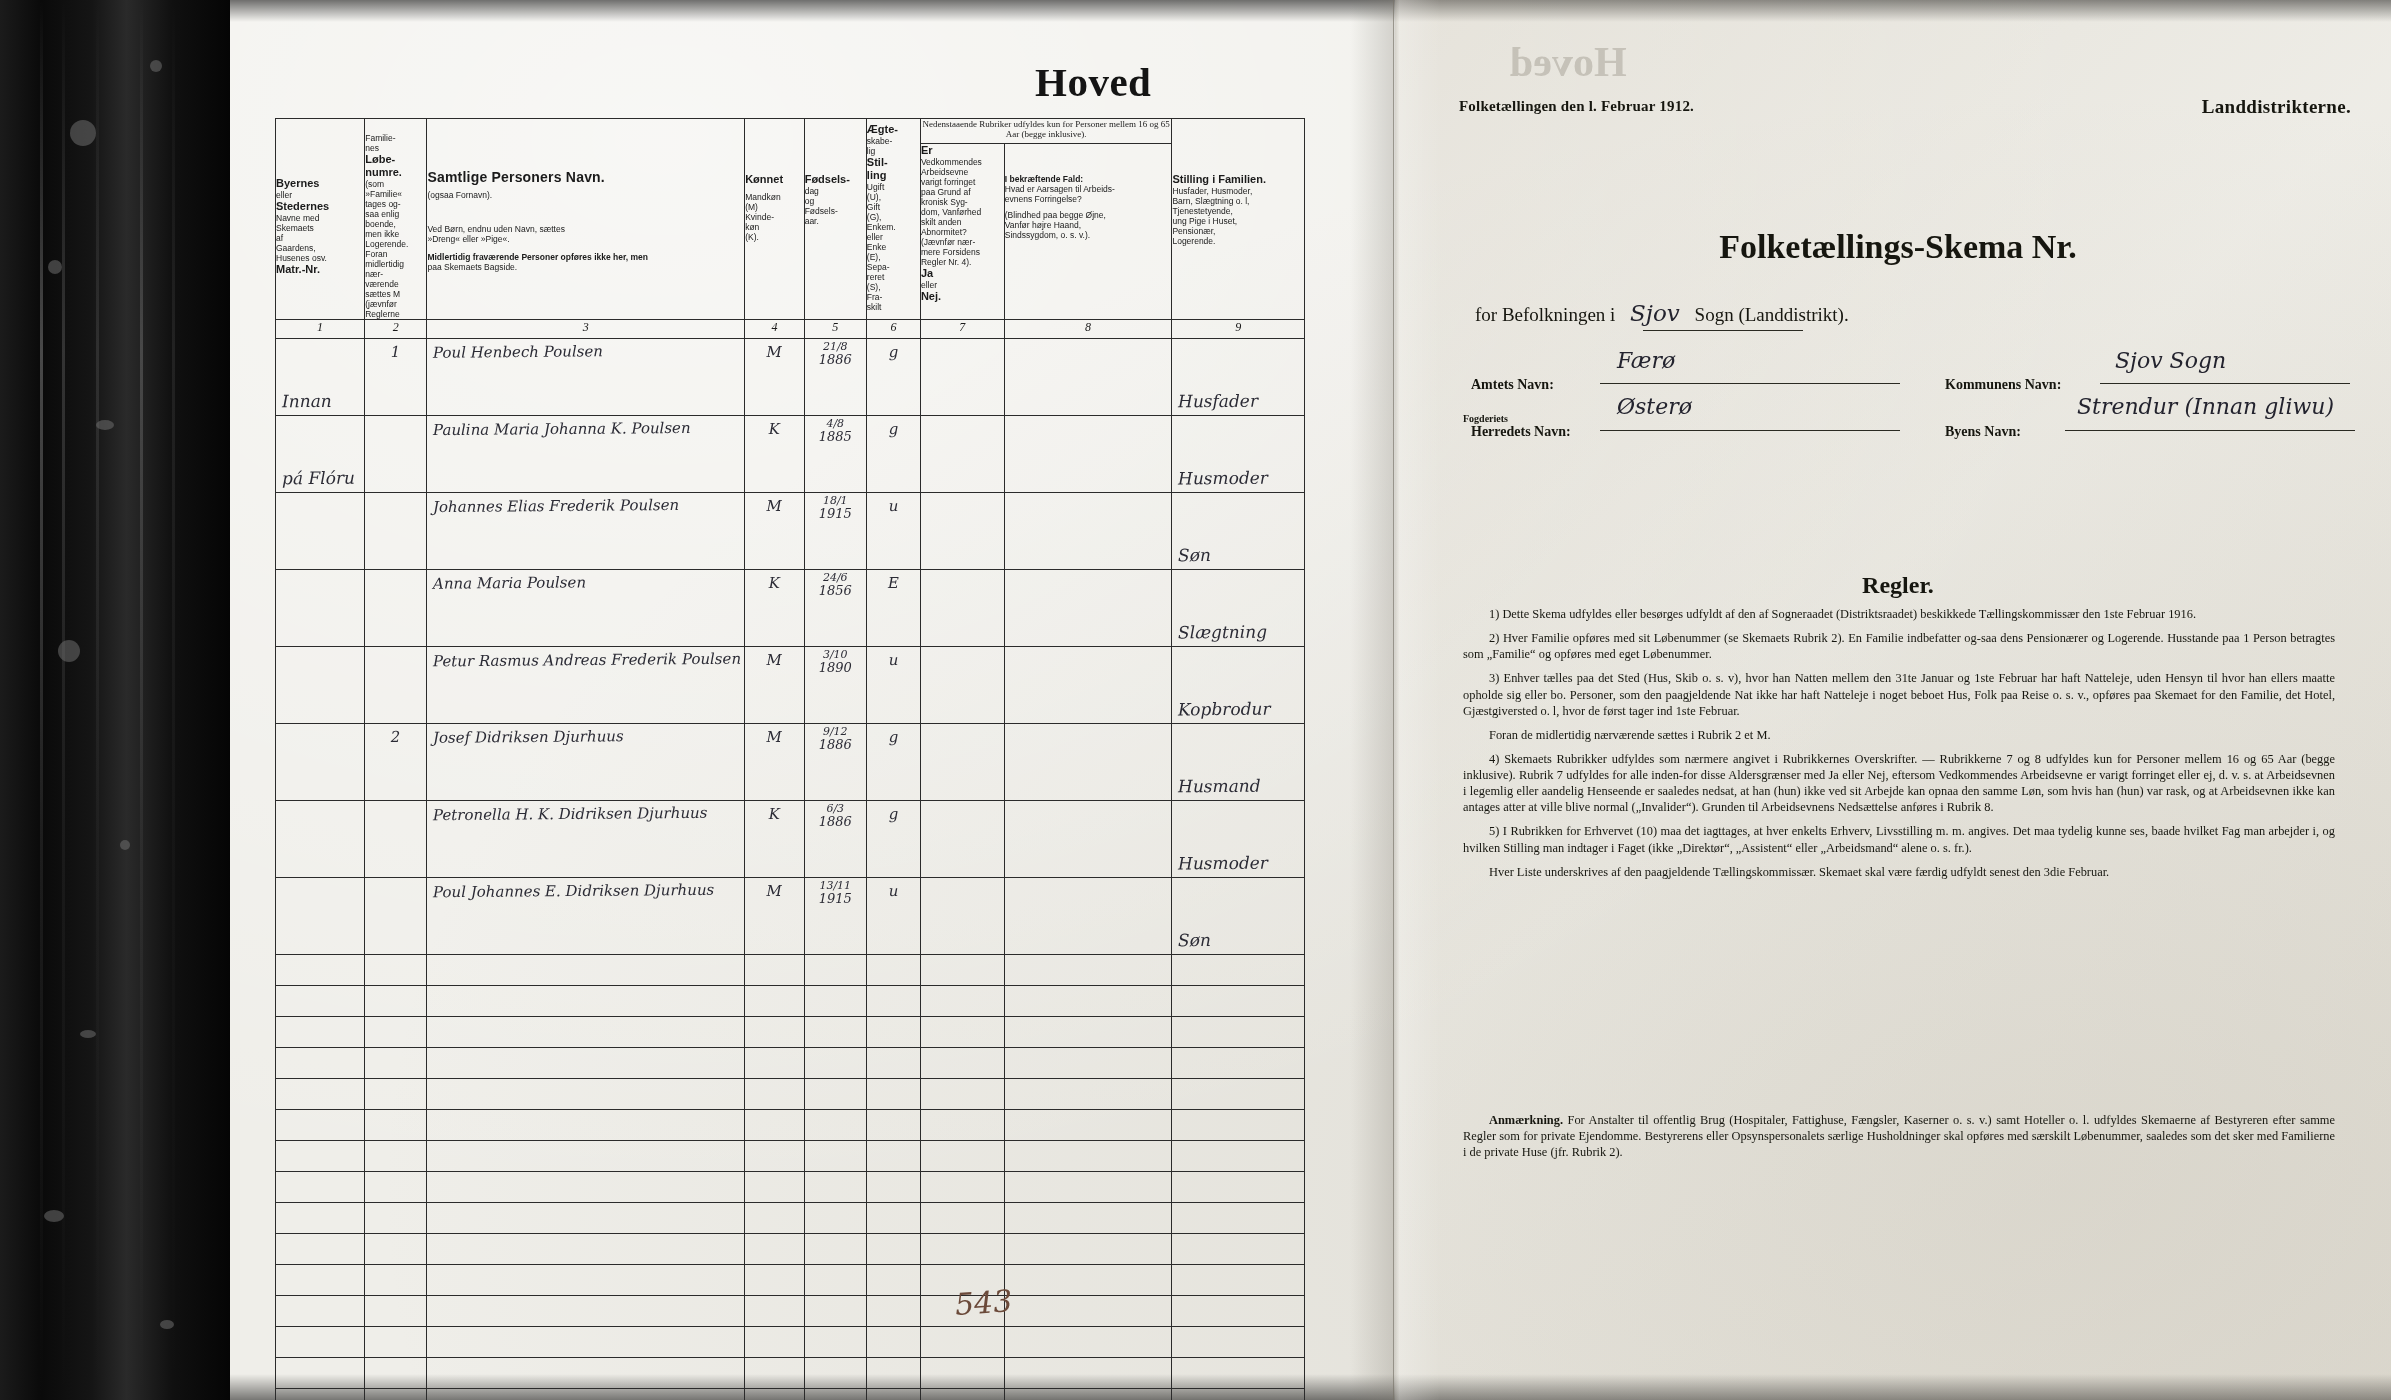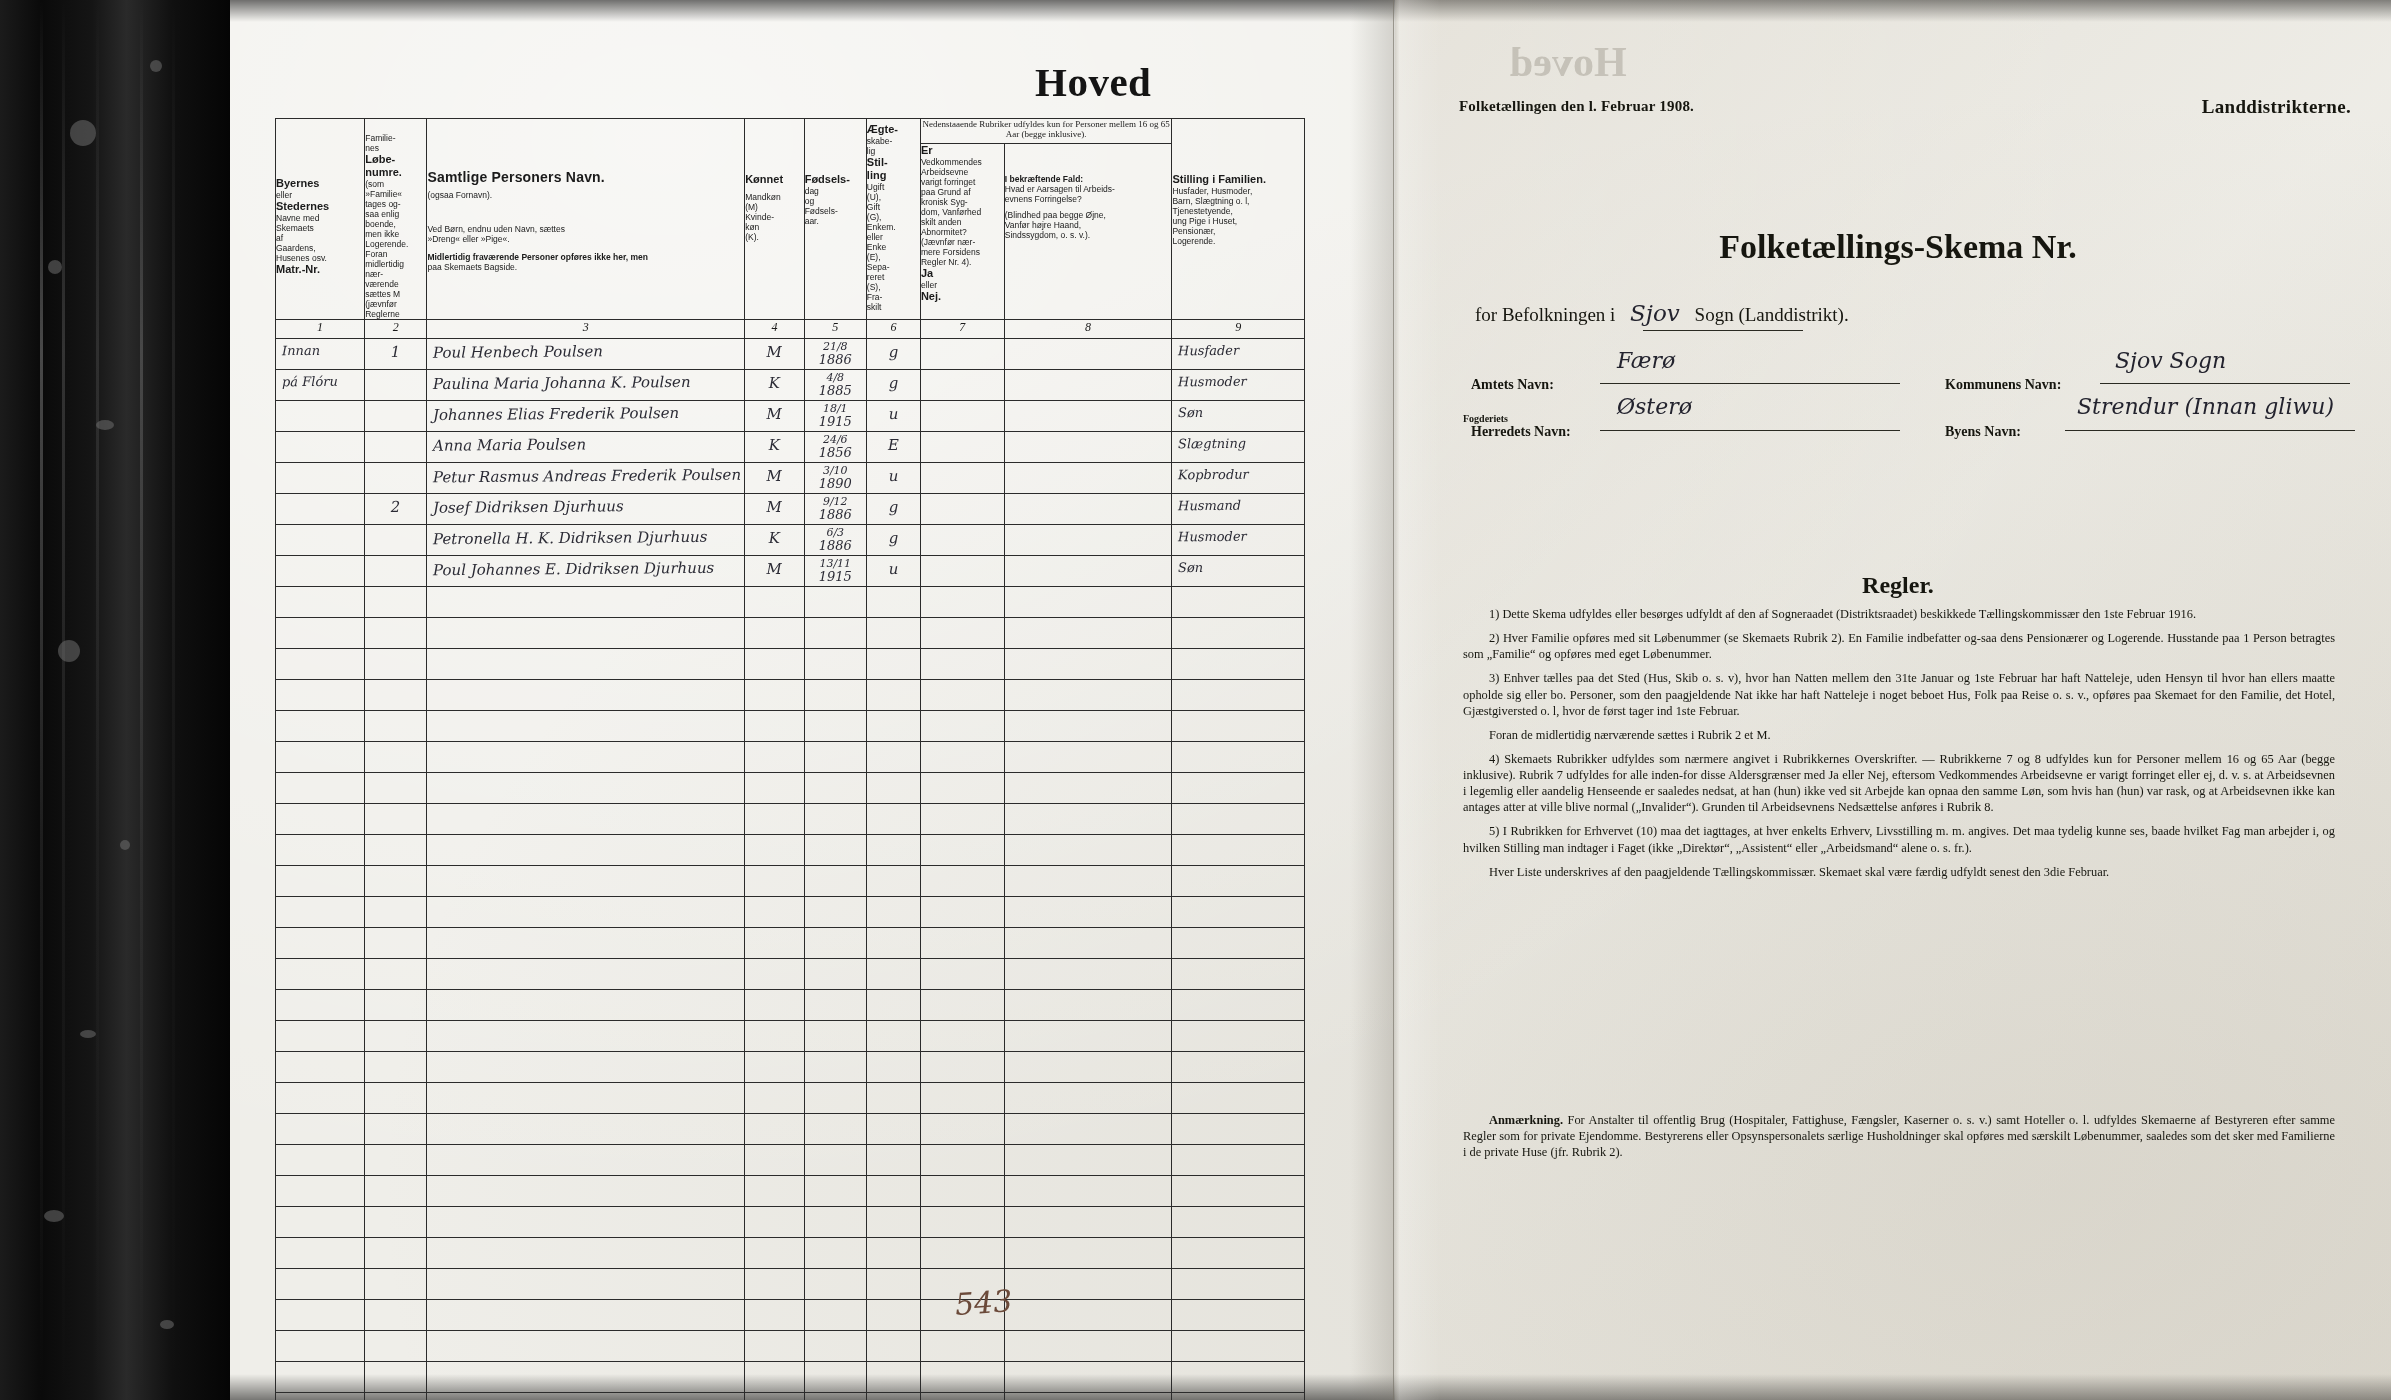--- a/index.html
+++ b/index.html
@@ -160,21 +160,21 @@
   .hand {
     font-family: "DejaVu Serif", serif;
     font-style: italic;
     font-size: 15px;
     color: #2b2b35;
     padding: 4px 6px;
     white-space: nowrap;
     transform: rotate(-.5deg);
     display: inline-block;
   }
-  .hand.sm { font-size: 13px; }
+  .hand.sm { font-size: 17px; margin-top: 48px; }
   .hand.c { display: block; text-align: center; padding: 4px 2px; }
   .dob {
     font-family: "DejaVu Serif", serif;
     font-style: italic;
     font-size: 11px;
     color: #2b2b35;
     display: block;
     text-align: center;
     line-height: 1.05;
     padding-top: 2px;
@@ -940,21 +940,21 @@
               <td></td>
             </tr>
           </tbody>
       </table>
 
       <div class="scribble">543</div>
     </div>
 
     <div class="right">
 
-      <div class="r-top-left">Folketællingen den l. Februar 1908.</div>
+      <div class="r-top-left">Folketællingen den l. Februar 1912.</div>
       <div class="r-top-right">Landdistrikterne.</div>
 
       <div class="skema-title">Folketællings-Skema Nr.</div>
 
       <div class="skema-sub">
         <span>for Befolkningen i</span>
         <span class="hw">Sjov</span>
         <span>Sogn (Landdistrikt).</span>
       </div>
       <div class="rule" style="left:238px;top:330px;width:160px;"></div>

